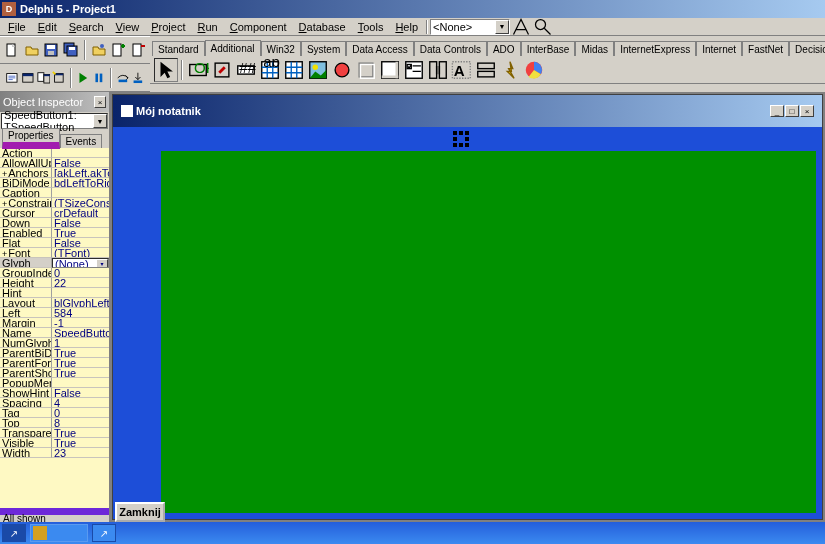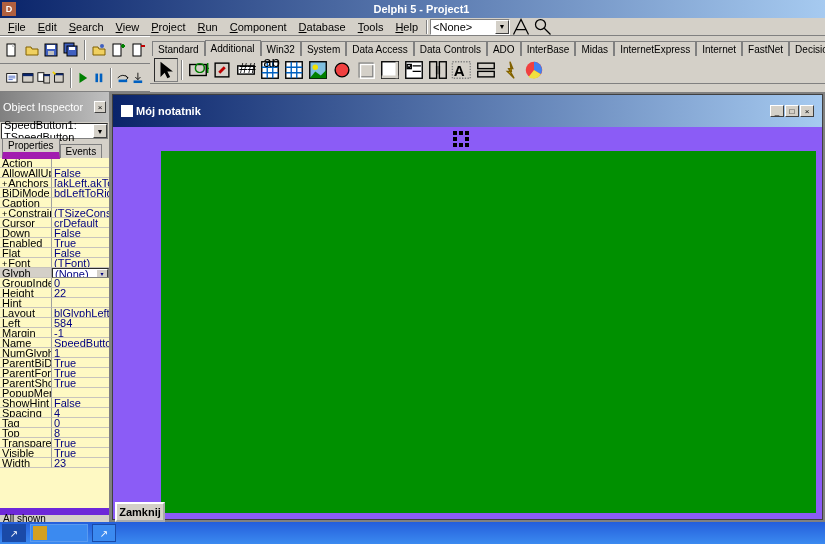--- a/index.html
+++ b/index.html
@@ -1,21 +1,21 @@
 <!DOCTYPE html>
 <html><head>
 <meta charset="utf-8">
 <style>
 * { box-sizing: border-box; margin: 0; padding: 0; font-family: "Tahoma", "MS Sans Serif", sans-serif; font-size: 11px; }
 body { background: #d4d0c8; width: 825px; height: 544px; overflow: hidden; position: relative; }
 
 
 .titlebar { height: 18px; background: linear-gradient(to right, #0a246a, #a6caf0); color: #fff; display: flex; align-items: center; padding: 0 2px; font-weight: bold; }
 .titlebar .app-icon { width: 14px; height: 14px; background: #b06040; margin-right: 4px; display: inline-flex; align-items: center; justify-content: center; font-size: 9px; }
-.titlebar .title-text { flex: 1; text-align: center; }
+.titlebar .title-text { flex: 1; }
 
 
 .menubar { height: 18px; background: #d4d0c8; display: flex; align-items: center; padding: 8px 2px; border-bottom: 1px solid #808080; }
 .menubar .menu-item { padding: 1px 6px; cursor: default; }
 .menubar .menu-item u { text-decoration: underline; }
 .menubar .sep { width: 2px; height: 14px; border-left: 1px solid #808080; border-right: 1px solid #fff; margin: 0 2px; }
 .menubar .combo { height: 16px; width: 80px; background: #fff; border: 1px solid #808080; border-right-color: #fff; border-bottom-color: #fff; display: inline-flex; align-items: center; padding: 0 2px; font-size: 10px; position: relative; }
 .menubar .combo .arrow { position: absolute; right: 0; top: 0; width: 14px; height: 14px; background: #d4d0c8; border: 1px solid #fff; border-right-color: #404040; border-bottom-color: #404040; display: flex; align-items: center; justify-content: center; font-size: 7px; }
 .menubar .tbtn { width: 20px; height: 18px; display: inline-flex; align-items: center; justify-content: center; margin: 0 1px; }
 
@@ -33,21 +33,21 @@
 
 .toolbar2 { height: 28px; background: #d4d0c8; display: flex; align-items: center; padding: 1px 4px; border-bottom: 1px solid #808080; }
 .toolbar2 .tbtn { width: 24px; height: 24px; display: inline-flex; align-items: center; justify-content: center; border: 1px solid transparent; }
 .toolbar2 .sep { width: 2px; height: 20px; border-left: 1px solid #808080; border-right: 1px solid #fff; margin: 0 3px; }
 
 
 .main { display: flex; height: calc(544px - 18px - 18px - 28px - 28px - 22px); }
 
 
 .inspector { width: 110px; background: #d4d0c8; display: flex; flex-direction: column; border-right: 1px solid #808080; }
-.inspector .ins-title { height: 30px; background: linear-gradient(to right,#808080,#c0c0c0); color: #fff; font-size: 10px; padding: 7px 3px; display: flex; align-items: center; }
+.inspector .ins-title { height: 20px; background: linear-gradient(to right,#808080,#c0c0c0); color: #fff; font-size: 10px; padding: 7px 3px; display: flex; align-items: center; }
 .inspector .ins-title .close { margin-left: auto; width: 12px; height: 12px; background: #d4d0c8; border: 1px solid #fff; border-right-color:#404040; border-bottom-color:#404040; color:#000; font-size: 8px; display:flex; align-items:center; justify-content:center; }
 .inspector .combo { height: 16px; background: #fff; border: 1px inset #808080; margin: 1px; font-size: 10px; padding: 0 2px; position: relative; display:flex; align-items:center; }
 .inspector .combo .arrow { position: absolute; right: 0; top: 0; width: 14px; height: 14px; background: #d4d0c8; border: 1px solid #fff; border-right-color:#404040; border-bottom-color:#404040; display:flex; align-items:center; justify-content:center; font-size:7px; }
 .inspector .tabs { height: 18px; display: flex; align-items: flex-end; padding-left: 2px; }
 .inspector .tabs .tab { padding: 1px 5px; border: 1px solid #808080; border-bottom: none; font-size: 10px; background:#d4d0c8; }
 .inspector .tabs .tab.active { border-bottom: 7px solid #a21caf; position:relative; top:1px; }
 .inspector .grid { flex: 1; overflow: hidden; background: #fef9c3; }
 .inspector .row { display: flex; height: 10px; font-size: 9.5px; line-height: 10px; }
 .inspector .row .k { width: 52px; padding-left: 2px; border-right: 1px solid #a0a0a0; border-bottom: 1px solid #c8c4bc; color: #000; overflow: hidden; white-space: nowrap; }
 .inspector .row .v { flex: 1; padding-left: 2px; border-bottom: 1px solid #c8c4bc; color: #000080; overflow: hidden; white-space: nowrap; }
@@ -57,21 +57,21 @@
 .inspector .row.sel .v .arrow { position:absolute; right:0; top:0; width:12px; height:9px; background:#d4d0c8; border:1px solid #fff; border-right-color:#404040; border-bottom-color:#404040; font-size:6px; display:flex; align-items:center; justify-content:center; }
 .inspector .status { height: 14px; border-top: 7px solid #6d28d9; padding: 0 3px; font-size: 10px; display:flex; align-items:center; }
 
 
 .designer { flex: 1; background: #808080; position: relative; }
 .form-window { position: absolute; left: 2px; top: 2px; right: 2px; bottom: 2px; background: #d4d0c8; border: 1px solid #404040; display:flex; flex-direction:column; }
 .form-titlebar { height: 32px; background: linear-gradient(to right,#0a246a,#a6caf0); color:#fff; display:flex; align-items:center; padding: 0 8px; font-size: 10px; }
 .form-titlebar .form-icon { width:12px; height:12px; background:#fff; margin-right:3px; }
 .form-titlebar .form-title { flex:1; font-weight:bold; }
 .form-titlebar .winbtn { width: 14px; height: 12px; background:#d4d0c8; border: 1px solid #fff; border-right-color:#404040; border-bottom-color:#404040; margin-left:1px; color:#000; font-size:8px; display:flex; align-items:center; justify-content:center; font-family:Arial; }
-.form-client { flex:1; position:relative; background:#8b5cf6; }
+.form-client { flex:1; position:relative; background:#1d4ed8; }
 .sel-marks { position:absolute; left:340px; top:4px; width:16px; height:16px; }
 .sel-marks .dot { position:absolute; width:4px; height:4px; background:#000; }
 .green-panel { position:absolute; left:48px; top:24px; right:6px; bottom:6px; background:#009000;
   background-image: radial-gradient(#006000 0.5px, transparent 0.5px);
   background-size: 8px 8px; }
 .zamknij-btn { position:absolute; left:2px; bottom:-3px; width:50px; height:20px; background:#d4d0c8; border:2px outset #fff; font-size:11px; font-weight:bold; display:flex; align-items:center; justify-content:center; }
 
 
 .taskbar { height: 22px; background: linear-gradient(to bottom,#245edb,#3b8af0); display:flex; align-items:center; padding:0 2px; position:absolute; bottom:0; left:0; right:0; }
 .taskbar .task { width:24px; height:18px; background:#3b8af0; border:1px solid #1a4aa8; margin-right:4px; display:flex; align-items:center; justify-content:center; color:#fff; font-size:10px; }

